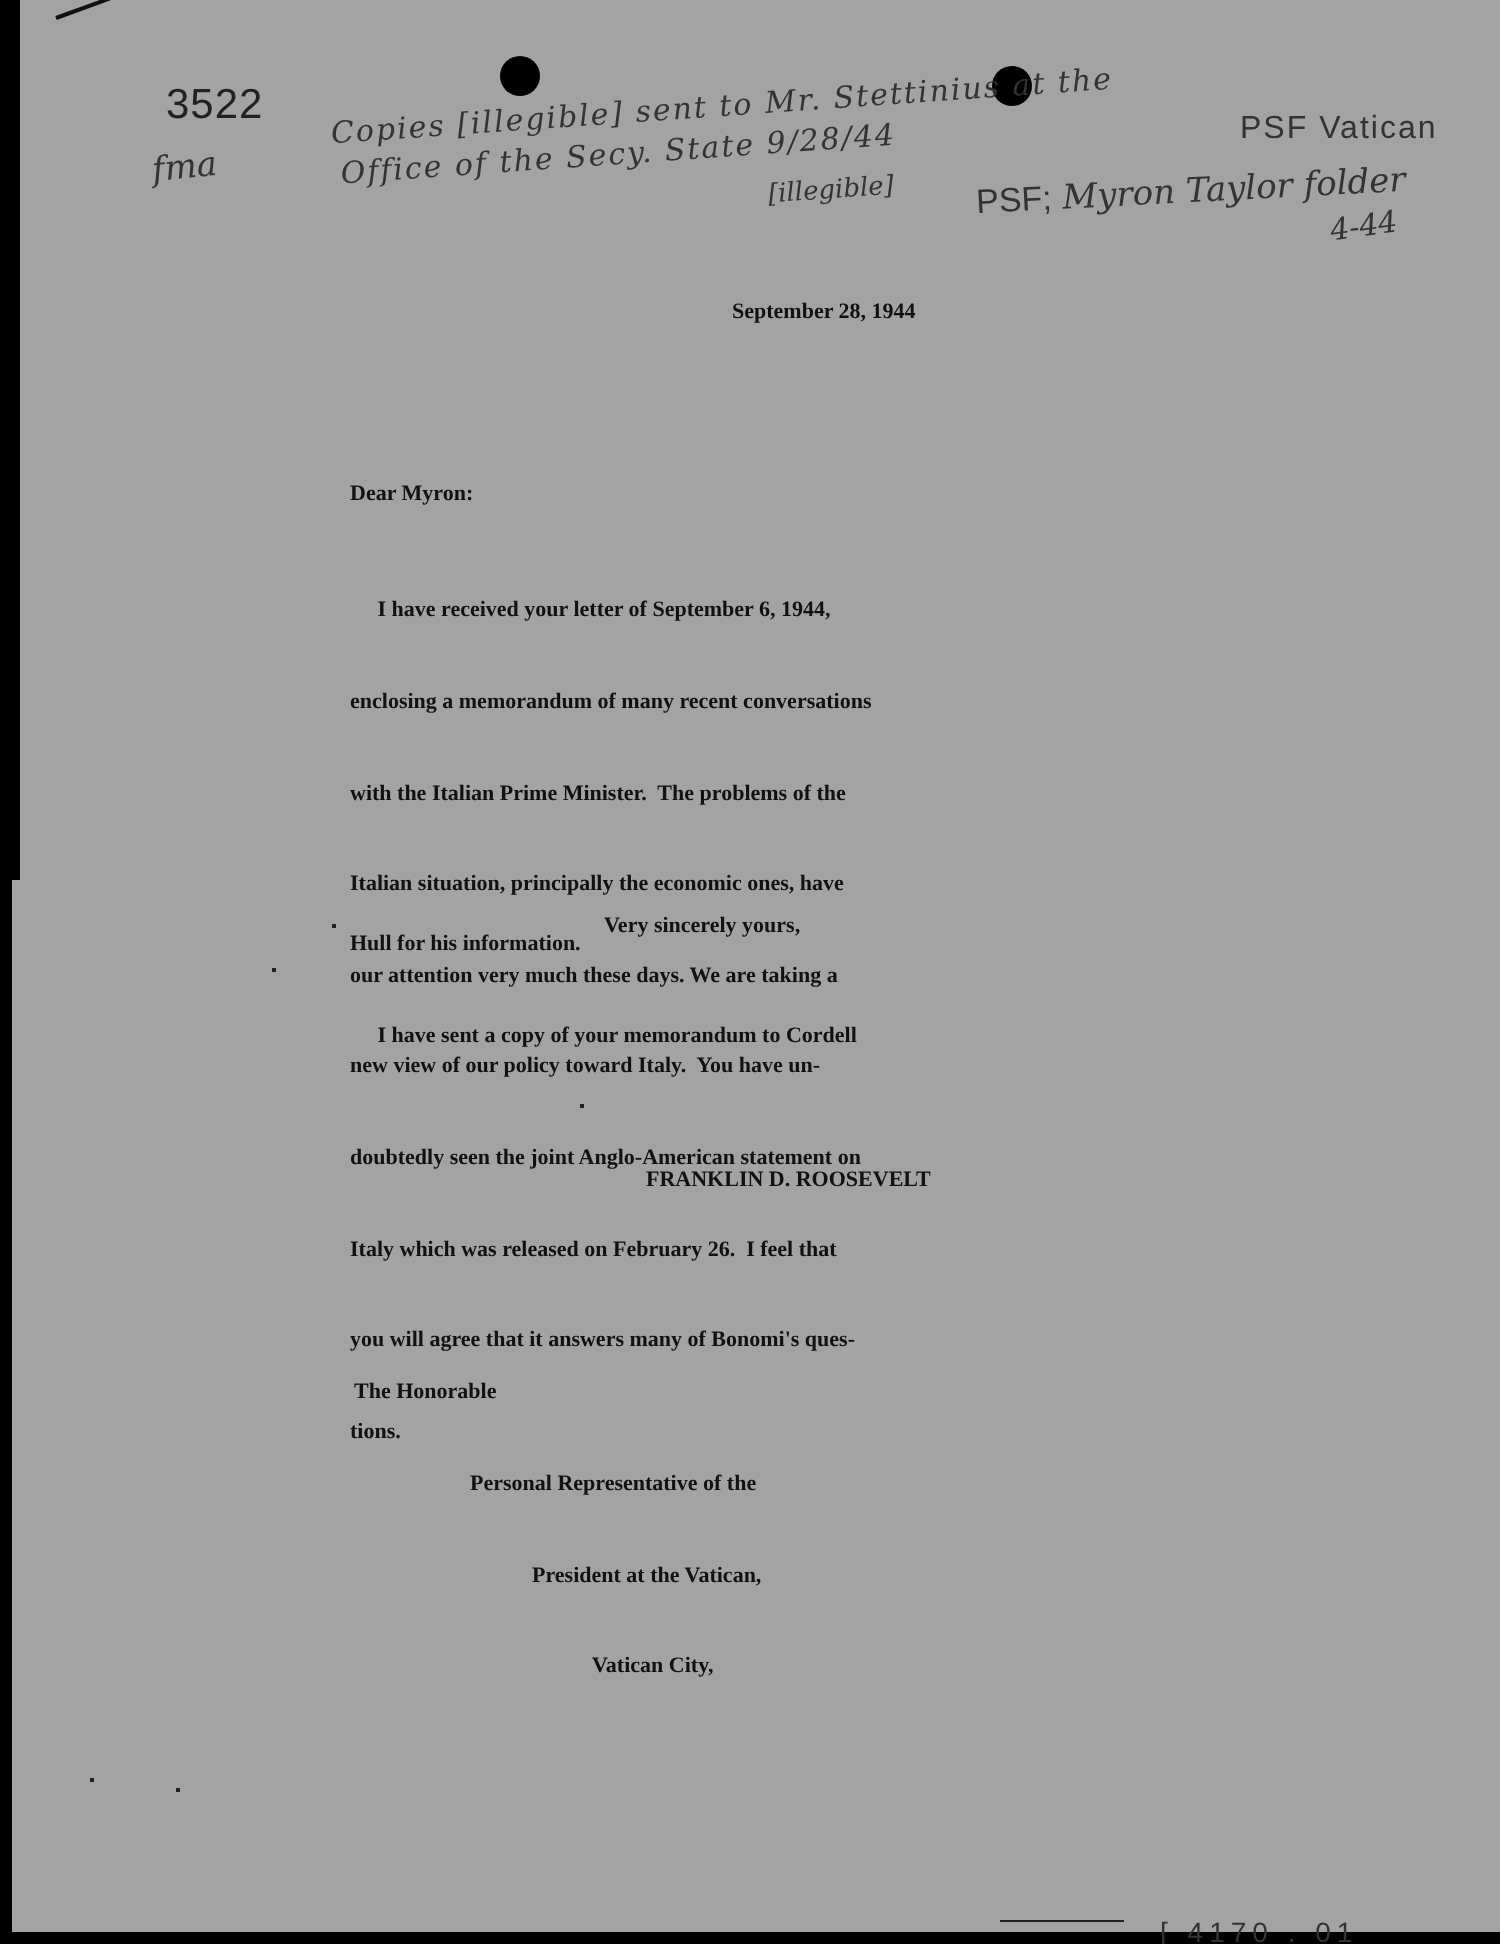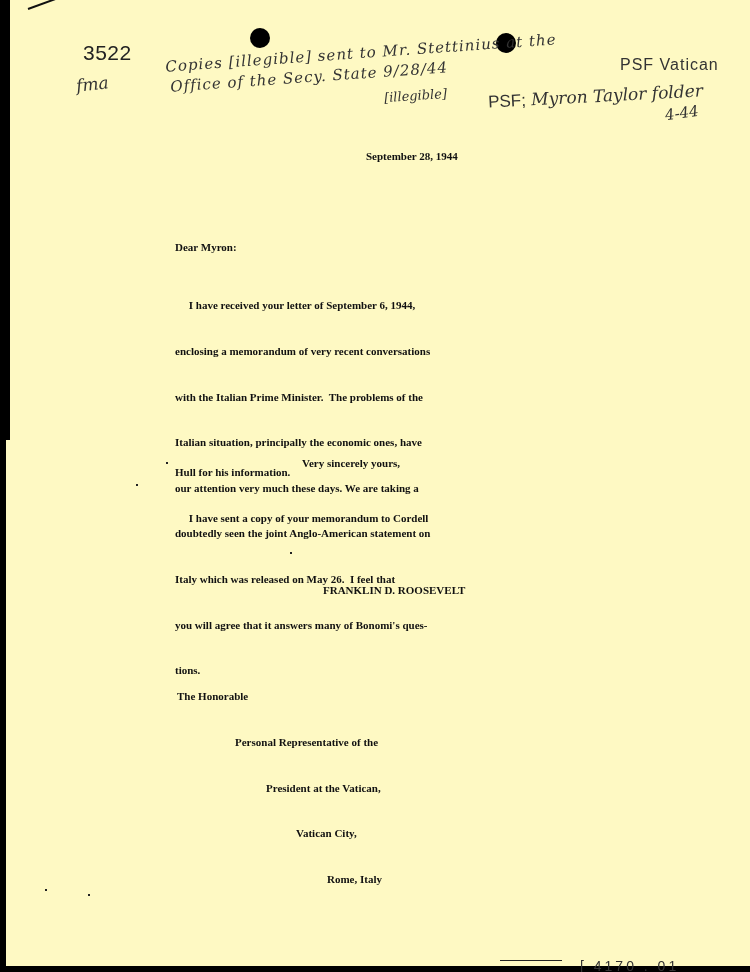--- a/index.html
+++ b/index.html
@@ -2,21 +2,21 @@
 <html><head>
 <meta charset="utf-8">
 <style>
   html, body { margin: 0; padding: 0; }
   body {
     width: 750px; height: 972px; overflow: hidden;
     background: #ffffff; position: relative;
     font-family: "Liberation Mono", "DejaVu Sans Mono", monospace;
     color: #111;
   }
-  .page { position: absolute; left: 0; top: 0; width: 750px; height: 972px; background: #fef9c3; }
+  .page { position: absolute; left: 0; top: 0; width: 750px; height: 972px; background: #a3a3a3; }
   .left-edge-top { position: absolute; left: 0; top: 0; width: 10px; height: 440px; background: #000; }
   .left-edge-bottom { position: absolute; left: 0; top: 440px; width: 6px; height: 532px; background: #000; }
   .bottom-edge { position: absolute; left: 0; top: 966px; width: 750px; height: 6px; background: #000; }
   .corner-stroke { position: absolute; left: 28px; top: 8px; width: 44px; height: 2px; background: #111; transform: rotate(-20deg); transform-origin: left center; }
   .hole { position: absolute; width: 20px; height: 20px; border-radius: 50%; background: #000; }
 
   .stamp-number { position: absolute; left: 83px; top: 41px; font-family: "Liberation Sans", sans-serif; font-size: 21px; color: #222; letter-spacing: 0.5px; }
   .hw { position: absolute; font-family: "DejaVu Serif", serif; font-style: italic; color: #333; white-space: nowrap; }
   .hw-initials { left: 76px; top: 74px; font-size: 17px; transform: rotate(-6deg); }
   .hw-line1 { left: 165px; top: 44px; font-size: 15px; transform: rotate(-4deg); letter-spacing: 1px; }
@@ -69,44 +69,44 @@
     <span class="psf">PSF;</span>
     <span>Myron Taylor folder</span>
   </div>
   <div class="hw hw-date-code">4-44</div>
 
   <div class="typed date">September 28, 1944</div>
   <div class="typed salutation">Dear Myron:</div>
 
   <div class="typed para1">
     <div>     I have received your letter of September 6, 1944,</div>
-    <div>enclosing a memorandum of very recent conversations</div>
+    <div>enclosing a memorandum of many recent conversations</div>
     <div>with the Italian Prime Minister.  The problems of the</div>
     <div>Italian situation, principally the economic ones, have</div>
     <div>our attention very much these days. We are taking a</div>
+    <div>new view of our policy toward Italy.  You have un-</div>
     <div>doubtedly seen the joint Anglo-American statement on</div>
-    <div>Italy which was released on May 26.  I feel that</div>
+    <div>Italy which was released on February 26.  I feel that</div>
     <div>you will agree that it answers many of Bonomi's ques-</div>
     <div>tions.</div>
   </div>
 
   <div class="typed para2">
     <div>Hull for his information.</div>
     <div>     I have sent a copy of your memorandum to Cordell</div>
   </div>
 
   <div class="typed closing">Very sincerely yours,</div>
   <div class="typed signature">FRANKLIN D. ROOSEVELT</div>
 
   <div class="typed addressee">
     <div class="l1">The Honorable</div>
     <div class="l3">Personal Representative of the</div>
     <div class="l4">President at the Vatican,</div>
     <div class="l5">Vatican City,</div>
-    <div class="l6">Rome, Italy</div>
   </div>
 
   <div class="footer-rule"></div>
   <div class="footer-mark">[ 4170 . 01</div>
 
   <div class="speck" style="left:136px; top:484px;"></div>
   <div class="speck" style="left:290px; top:552px;"></div>
   <div class="speck" style="left:166px; top:462px;"></div>
   <div class="speck" style="left:45px; top:889px;"></div>
   <div class="speck" style="left:88px; top:894px;"></div>

